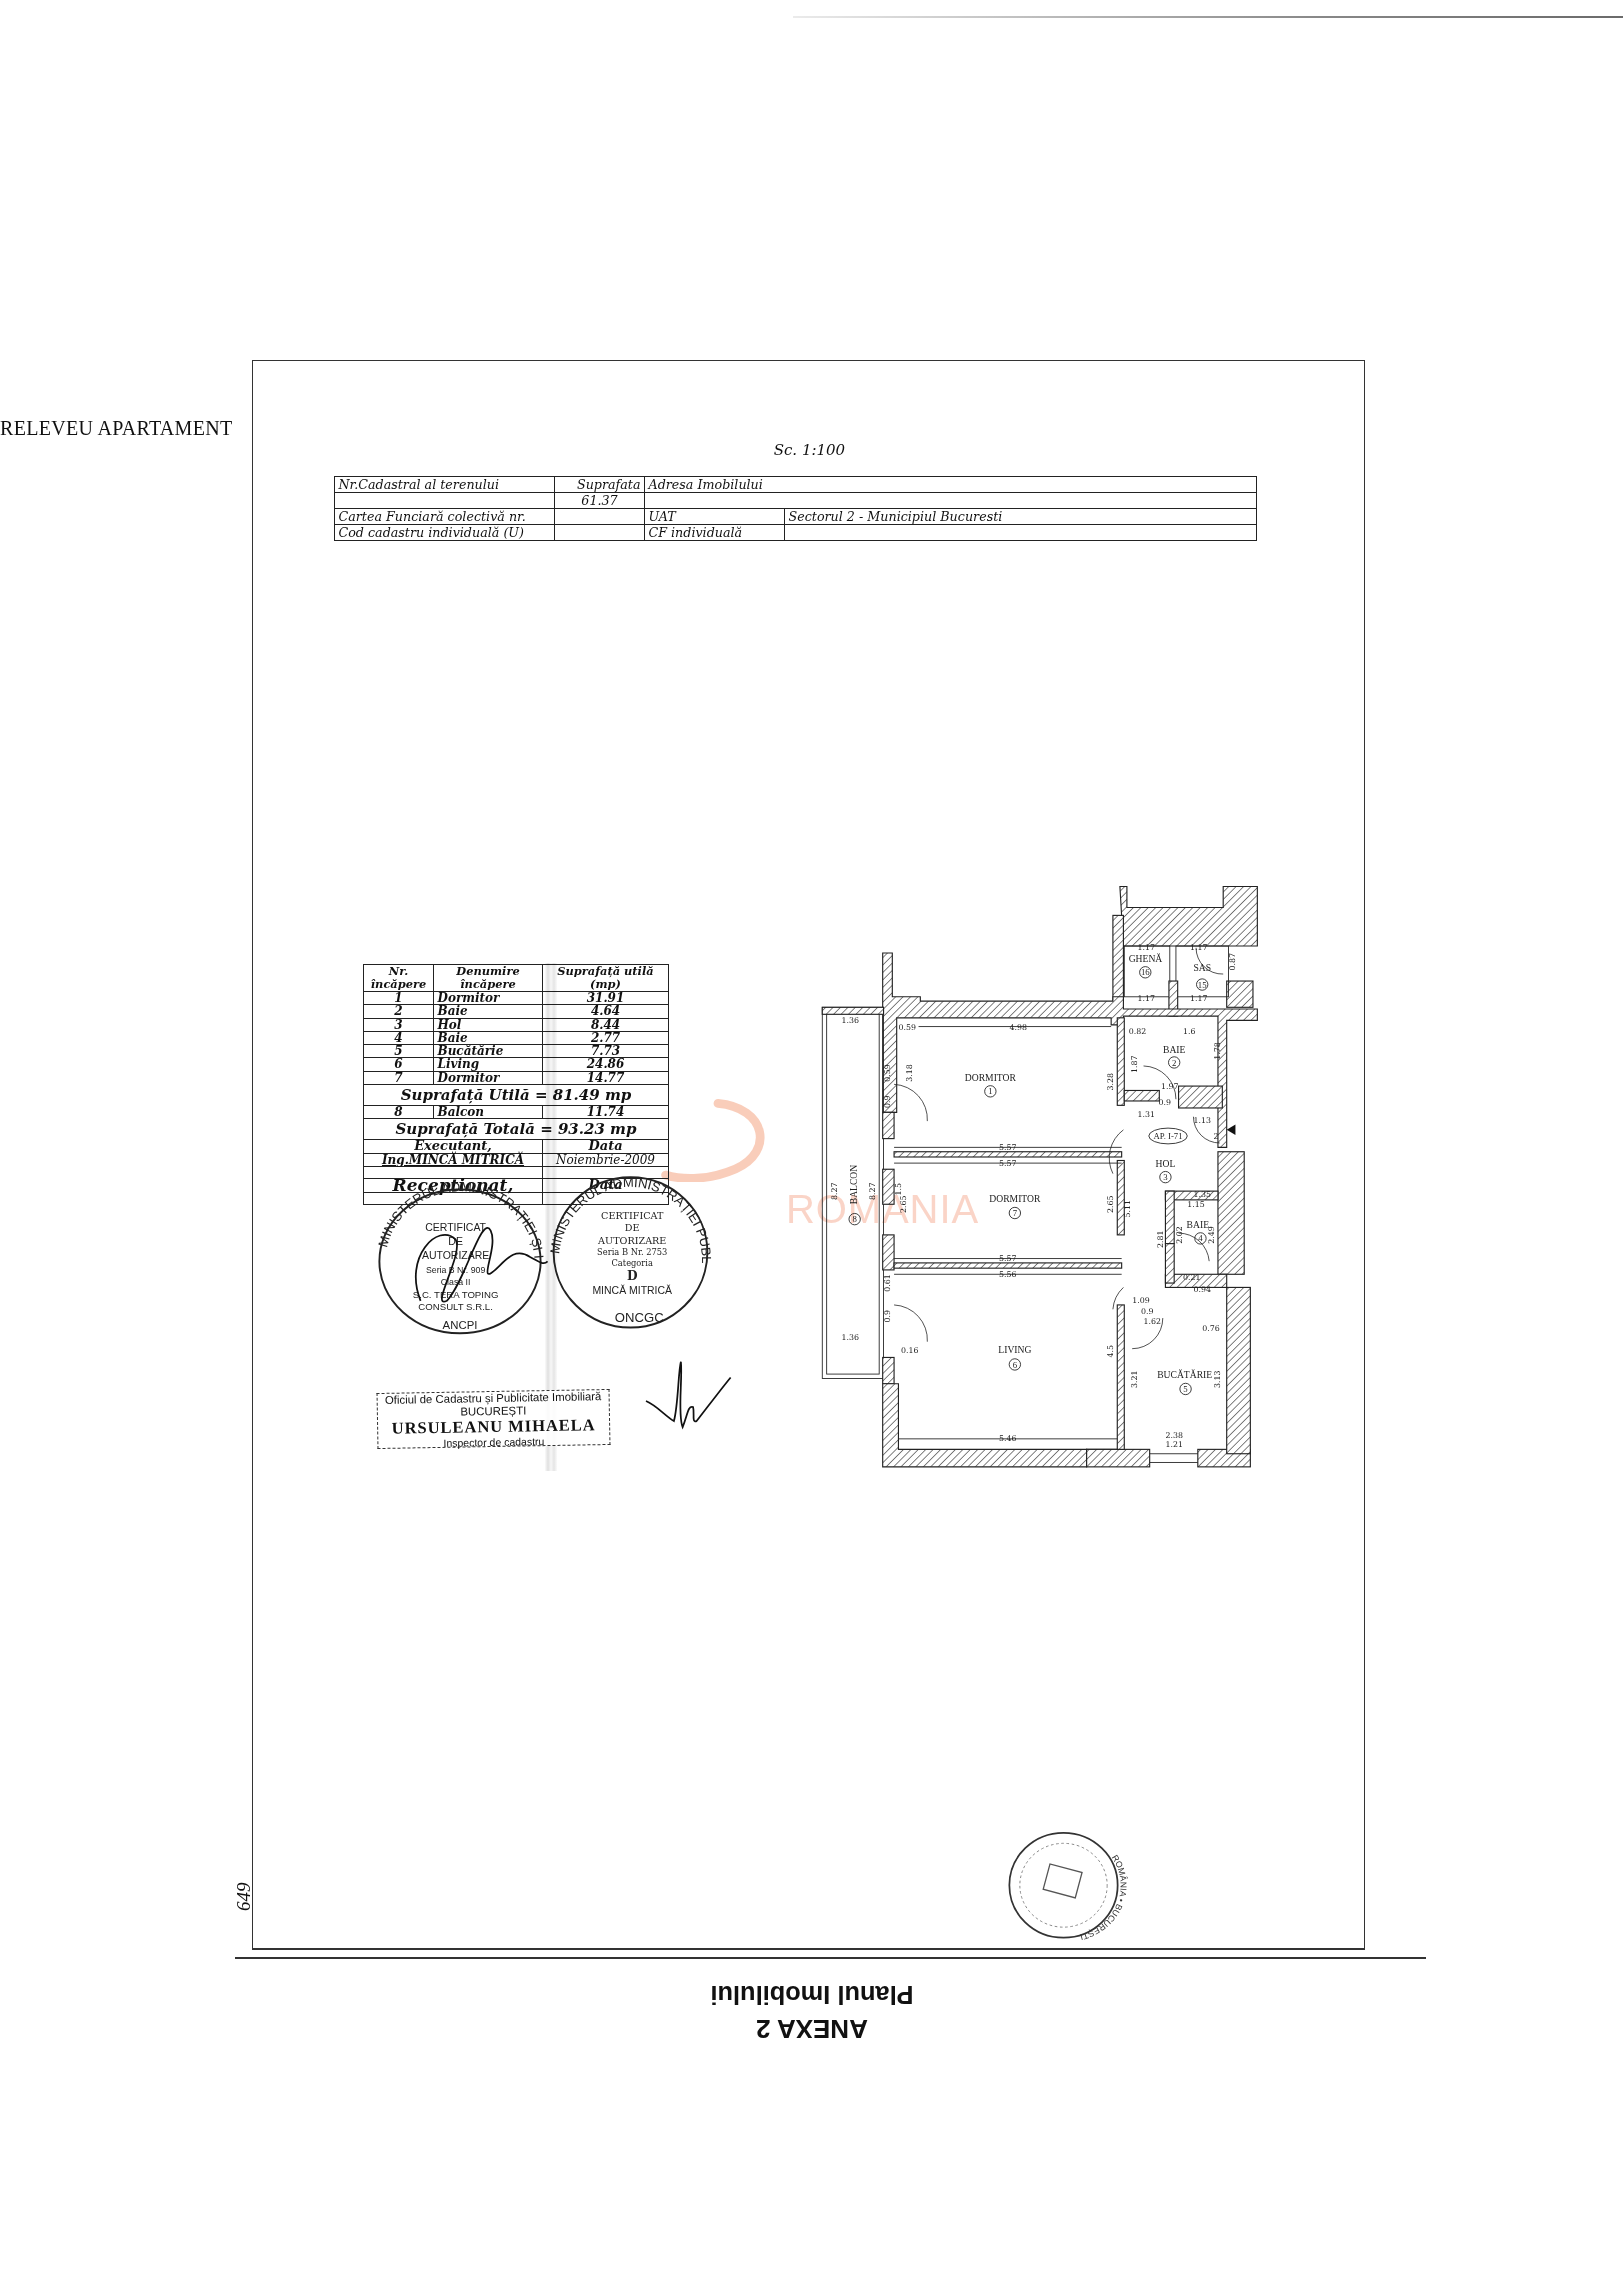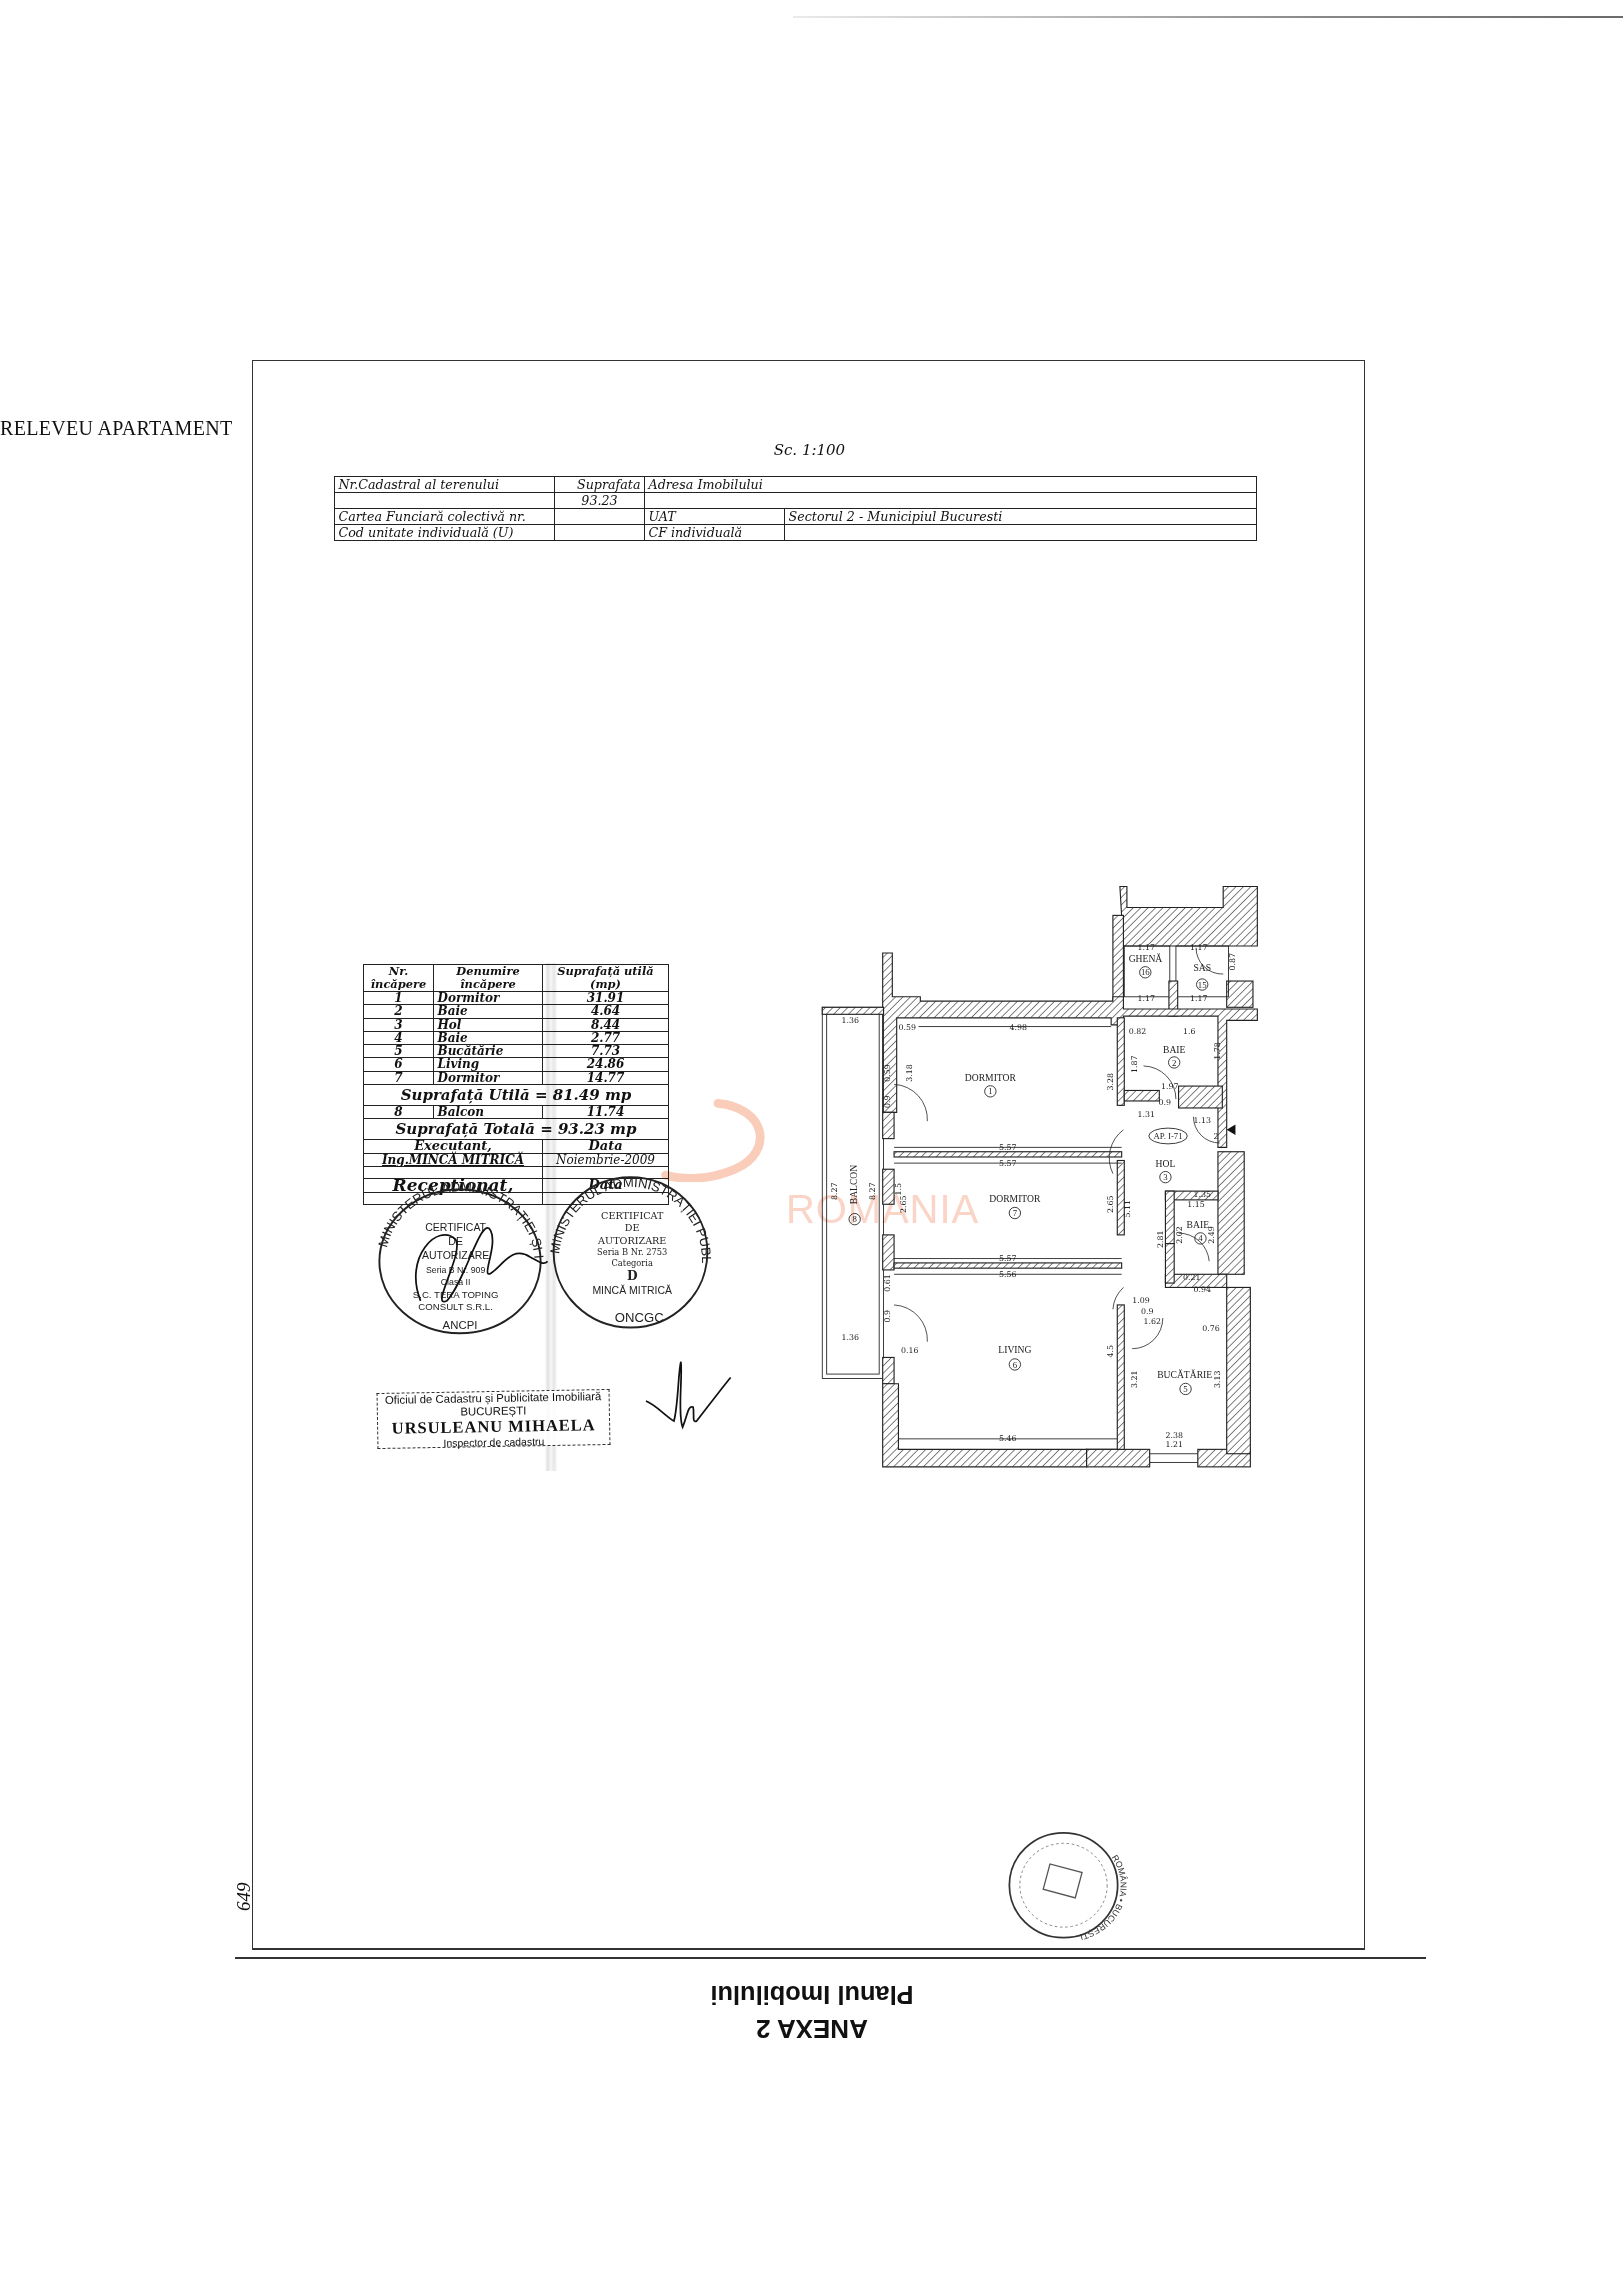--- a/index.html
+++ b/index.html
@@ -50,31 +50,31 @@
       <col>
   </colgroup>
   <tbody>
       <tr>
     <td>Nr.Cadastral al terenului</td>
     <td style="text-align:right">Suprafata</td>
     <td colspan="2">Adresa Imobilului</td>
   </tr>
   <tr>
     <td></td>
-    <td style="text-align:center">93.23</td>
+    <td style="text-align:center">61.37</td>
     <td colspan="2"></td>
   </tr>
   <tr>
     <td>Cartea Funciară colectivă nr.</td>
     <td></td>
     <td>UAT</td>
     <td>Sectorul 2 - Municipiul Bucuresti</td>
   </tr>
   <tr>
-    <td>Cod unitate individuală (U)</td>
+    <td>Cod cadastru individuală (U)</td>
     <td></td>
     <td>CF individuală</td>
     <td></td>
   </tr>
 </tbody>
   </table>
 
 <svg class="abs" style="left:613px;top:1051px" width="175" height="131" viewBox="0 0 200 150">
   <path d="M120 60 C 175 65, 185 115, 140 135 C 110 148, 80 148, 60 142" fill="none" stroke="#f4a482" stroke-opacity="0.55" stroke-width="10" stroke-linecap="round"></path>
 </svg>

